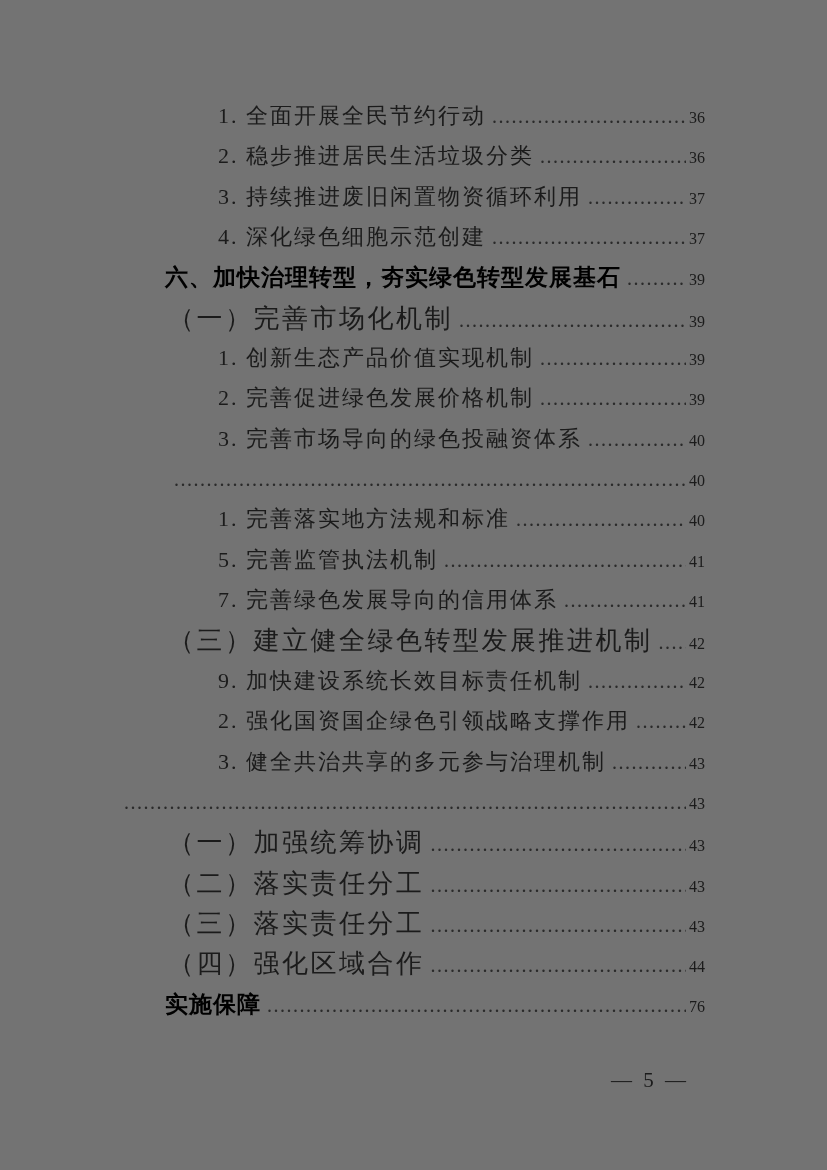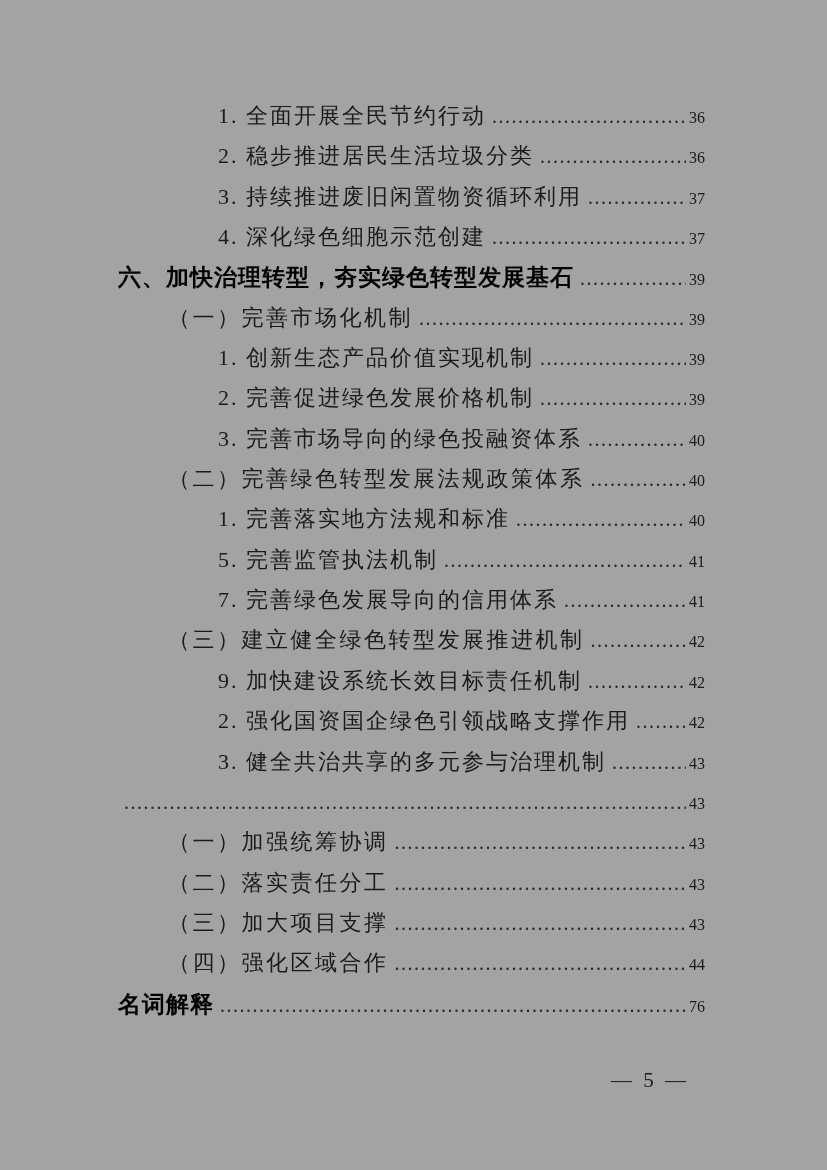--- a/index.html
+++ b/index.html
@@ -4,21 +4,21 @@
 <style>
   html, body {
     margin: 0;
     padding: 0;
     background: #e8e8e8;
   }
   .page {
     position: relative;
     width: 827px;
     height: 1170px;
-    background: #a3a3a3;
+    background: #737373;
     color: #1b1b1b;
     overflow: hidden;
     font-family: "Liberation Serif", "DejaVu Serif", serif;
   }
   .toc {
     position: absolute;
     top: 96px;
     left: 0;
     right: 0;
   }
@@ -34,26 +34,27 @@
     white-space: nowrap;
   }
   
   .lvl1 { padding-left: 118px; }
   .lvl1 .t {
     font-family: "Liberation Sans", "DejaVu Sans", sans-serif;
     font-weight: bold;
     font-size: 23px;
     letter-spacing: 1px;
     color: #000;
+    margin-left: 47px;
   }
   
   .lvl2 { padding-left: 168px; }
   .lvl2 .t {
     font-family: Liberation Sans, sans-serif;
-    font-size: 22px;
+    font-size: 26px;
     letter-spacing: 2.5px;
   }
   
   .lvl3 { padding-left: 218px; }
   .lvl3 .t {
     font-family: "Liberation Serif", "DejaVu Serif", serif;
     font-size: 22px;
     letter-spacing: 2px;
   }
   .leader {
@@ -130,21 +131,20 @@
     <span class="t">2. 完善促进绿色发展价格机制</span>
     <span class="leader"></span>
     <span class="pg">39</span>
   </div>
       <div class="row lvl3">
     <span class="t">3. 完善市场导向的绿色投融资体系</span>
     <span class="leader"></span>
     <span class="pg">40</span>
   </div>
       <div class="row lvl2">
-    <span class="t">（二）完善绿色转型发展法规政策体系</span>
     <span class="leader"></span>
     <span class="pg">40</span>
   </div>
       <div class="row lvl3">
     <span class="t">1. 完善落实地方法规和标准</span>
     <span class="leader"></span>
     <span class="pg">40</span>
   </div>
       <div class="row lvl3">
     <span class="t">5. 完善监管执法机制</span>
@@ -184,29 +184,29 @@
     <span class="t">（一）加强统筹协调</span>
     <span class="leader"></span>
     <span class="pg">43</span>
   </div>
       <div class="row lvl2">
     <span class="t">（二）落实责任分工</span>
     <span class="leader"></span>
     <span class="pg">43</span>
   </div>
       <div class="row lvl2">
-    <span class="t">（三）加大项目支撑</span>
+    <span class="t">（三）落实责任分工</span>
     <span class="leader"></span>
     <span class="pg">43</span>
   </div>
       <div class="row lvl2">
     <span class="t">（四）强化区域合作</span>
     <span class="leader"></span>
     <span class="pg">44</span>
   </div>
       <div class="row lvl1">
-    <span class="t">名词解释</span>
+    <span class="t">实施保障</span>
     <span class="leader"></span>
     <span class="pg">76</span>
   </div>
     </div>
   <div class="footer">— 5 —</div>
 </div>
 
 </body></html>

